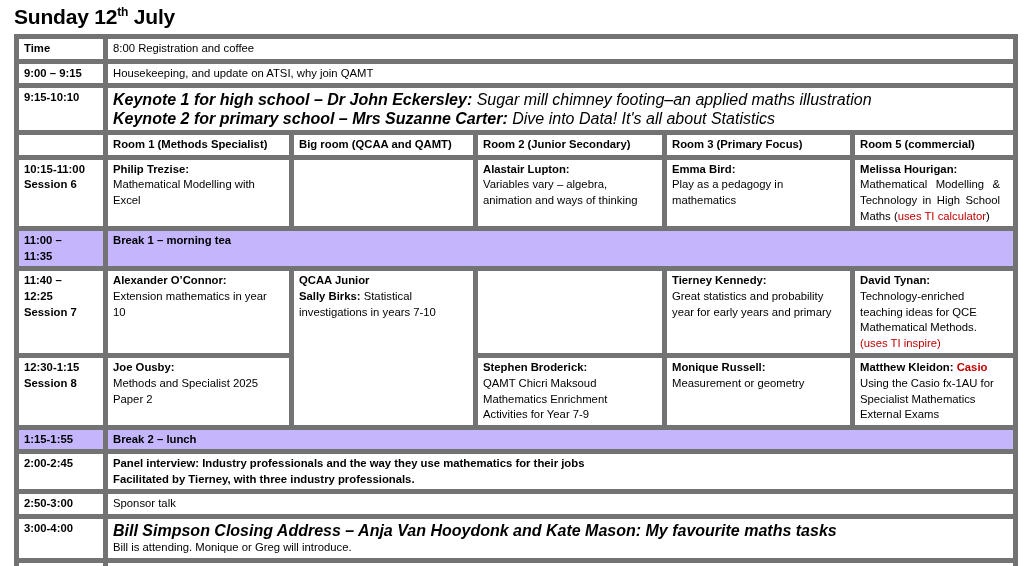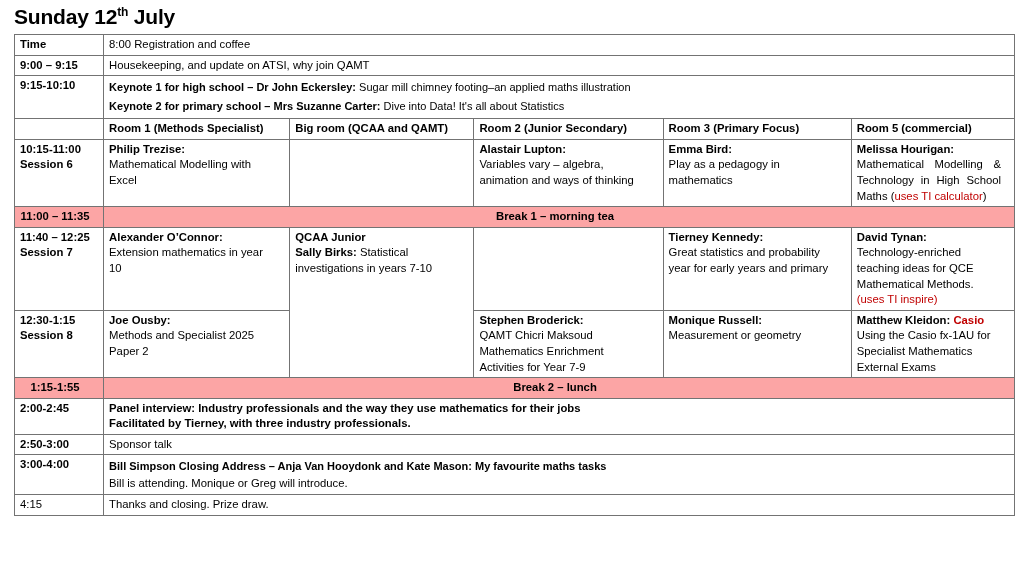--- a/index.html
+++ b/index.html
@@ -40,44 +40,44 @@
     position: absolute;
     left: 14px;
     top: 34px;
     width: 1001px;
     border-collapse: collapse;
     table-layout: fixed;
     font-size: 11.3px;
     line-height: 15.6px;
   }
   table.schedule td {
-    border: 1px solid #737373;
+    border: 5px solid #737373;
     vertical-align: top;
     padding: 2px 13px 2px 5px;
     word-wrap: break-word;
   }
   .c-time   { width: 89px; }
   .c-room1  { width: 186px; }
   .c-bigrm  { width: 184px; }
   .c-room2  { width: 189px; }
   .c-room3  { width: 188px; }
   .c-room5  { width: 163px; }
 
   td.time {
     font-weight: bold;
     font-size: 11.3px;
     padding-left: 6px;
   }
   td.time.light { font-weight: normal; }
-  .shaded { background: #fca5a5; text-align: center; }
+  .shaded { background: #c4b5fd; }
   .bold { font-weight: bold; }
   .red { color: #c00000; }
   .redbold { color: #c00000; font-weight: bold; }
   .hdr { font-weight: bold; }
-  .big { font-size: 11px; line-height: 19px; }
+  .big { font-size: 16px; line-height: 19px; font-style: italic; }
   .cell-line { display: block; }
   .session-label { display: block; font-weight: bold; }
   .justify-cell { text-align: justify; }
 </style>
 </head>
 <body>
 
 <div class="page">
 
   <div class="page-title">

